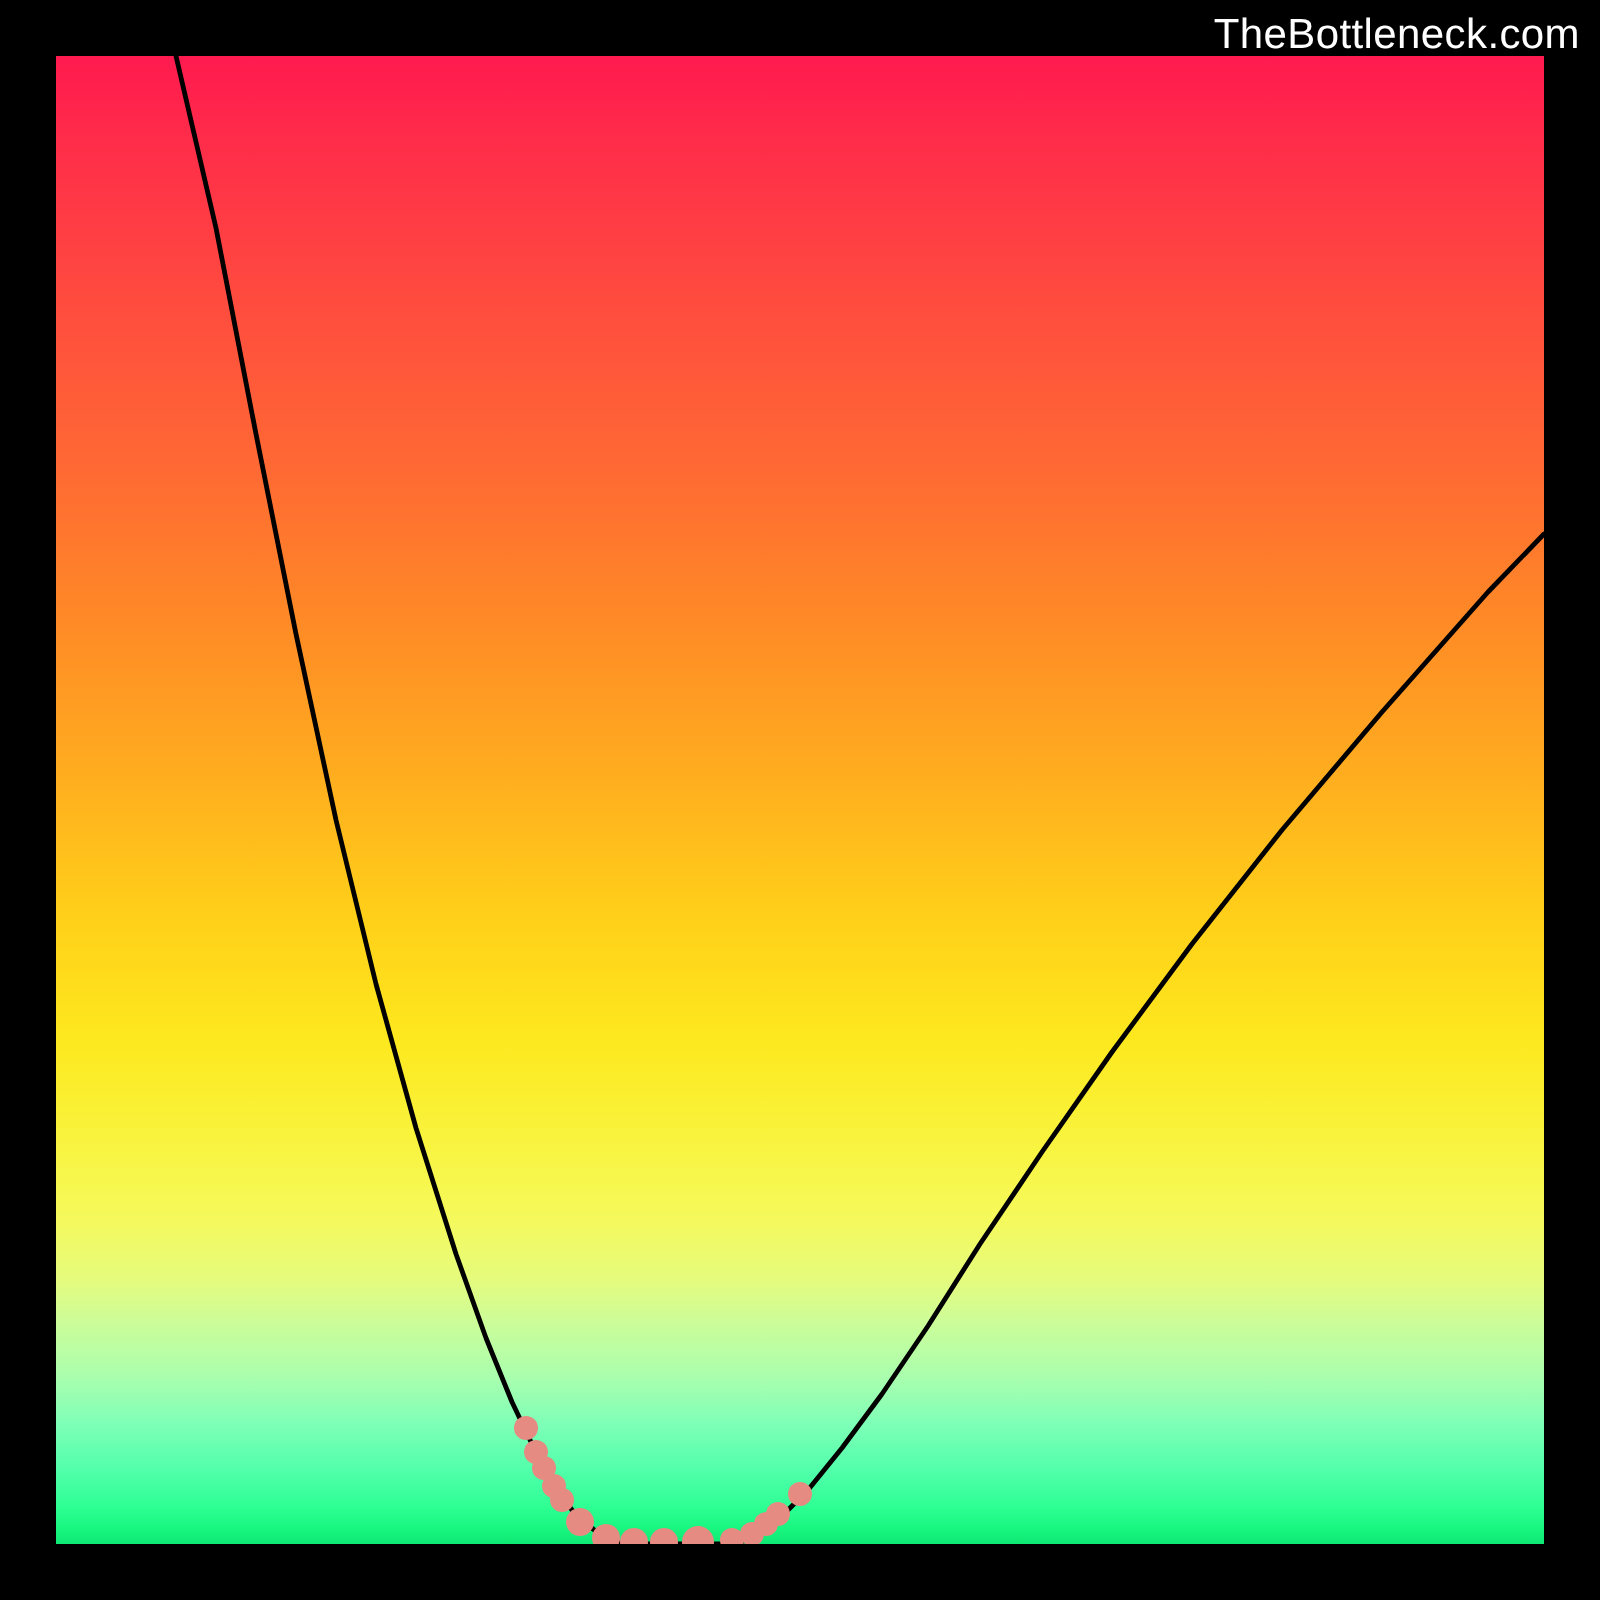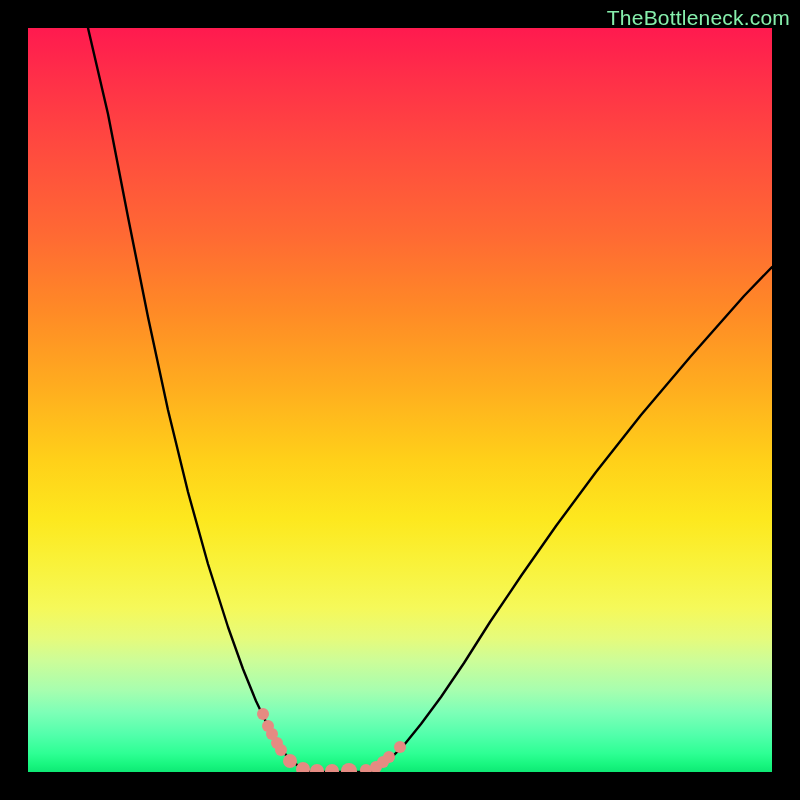--- a/index.html
+++ b/index.html
@@ -53,21 +53,21 @@
   .curve-svg {
     position: absolute;
     inset: 0;
     width: 100%;
     height: 100%;
   }
   .watermark {
     position: absolute;
     top: 6px;
     right: 10px;
-    color: #86efac;
+    color: #ffffff;
     font-size: 21px;
     letter-spacing: 0.2px;
     user-select: none;
   }
 </style>
 </head>
 <body>
 
 <div class="frame">
   <div class="plot-area">

